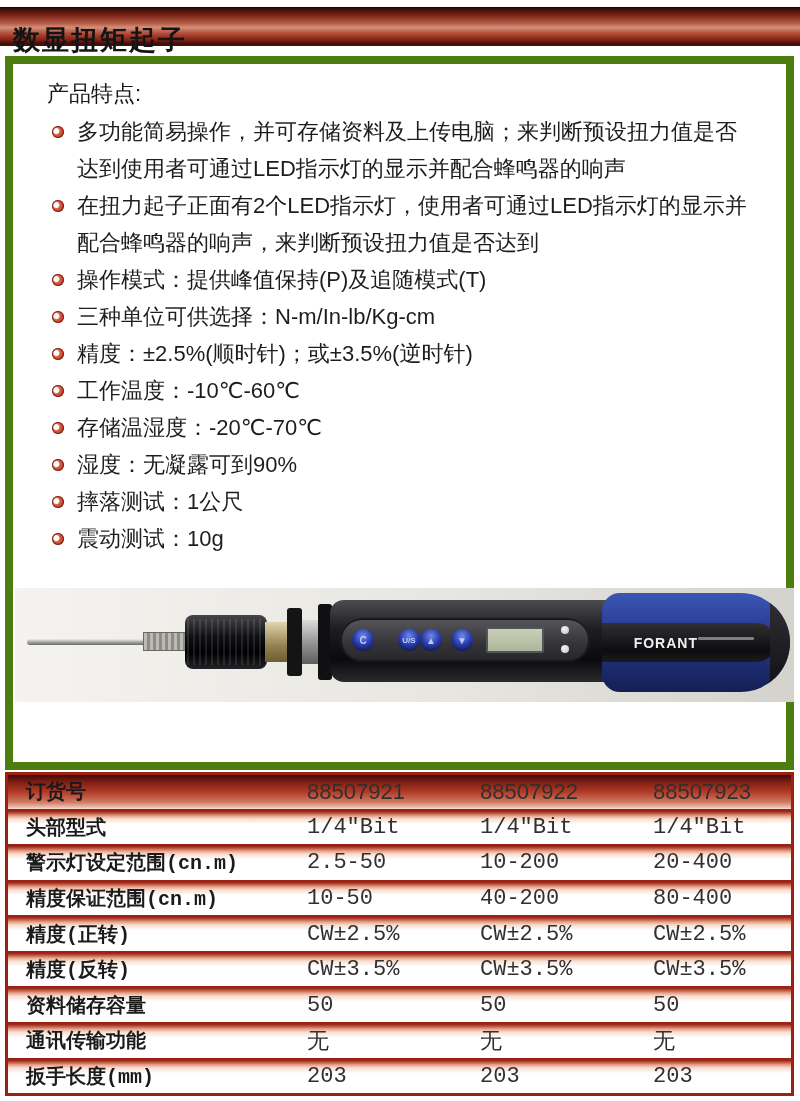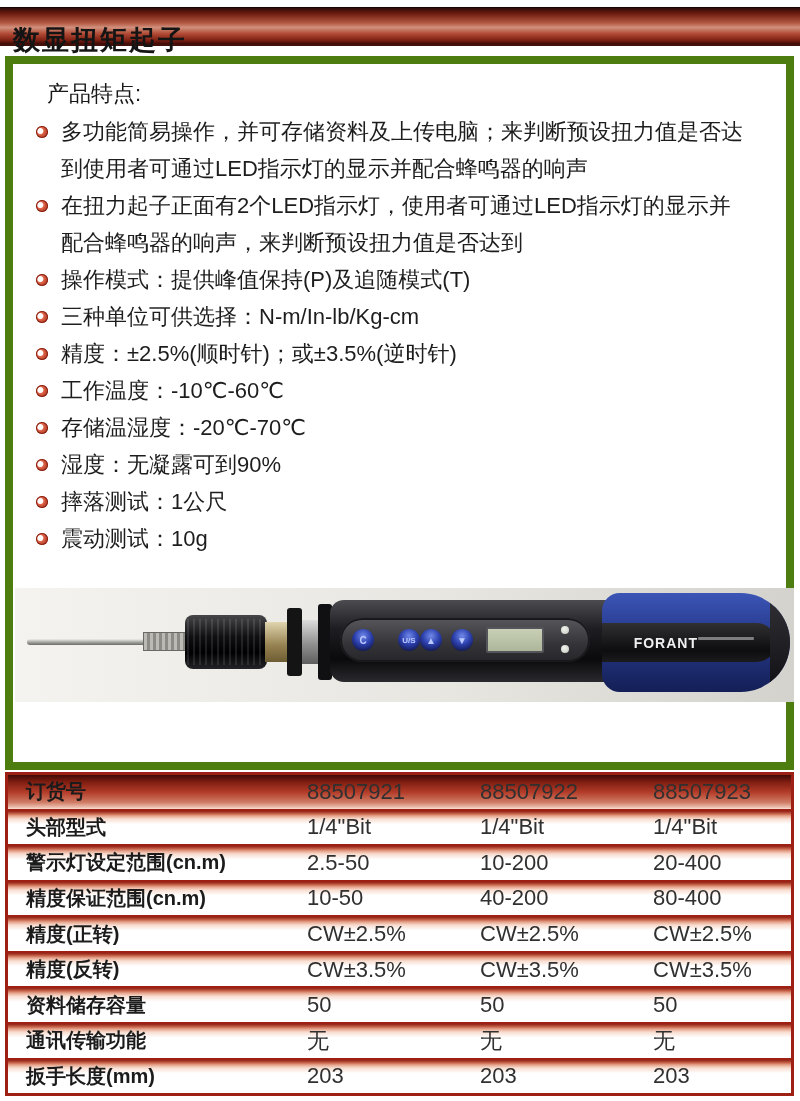--- a/index.html
+++ b/index.html
@@ -15,21 +15,21 @@
     display:flex; align-items:center;
   }
   .title { font-size:27px; font-weight:bold; color:#141414; padding-left:13px; letter-spacing:2px;margin-top:28px; }
 
   
   .features-box {
     position:absolute; left:5px; top:56px; width:789px; height:714px;
     border:8px solid #4d7c0f; background:#fff;
   }
   .features-heading { margin:15px 0 4px 34px; font-size:22px; color:#191919; }
-  .feature-list { list-style:none; margin:2px 0 1px 0; padding:0 28px 0 22px; }
+  .feature-list { list-style:none; margin:2px 0 1px 0; padding:0 28px 0 38px; }
   .feature-item { position:relative; padding-left:26px; font-size:22px; line-height:37px; color:#1d1d1d; max-width:714px; }
   .bullet {
     position:absolute; left:1px; top:13px; width:12px; height:12px; border-radius:50%;
     background:radial-gradient(circle at 36% 42%, #ffffff 0 2.5px, #e0664a 3.5px, #9c2a18 9px);
     box-shadow:inset 0 0 0 1px #8a2315;
   }
 
   
   .photo {
     position:absolute; left:2px; top:524px; width:779px; height:114px;
@@ -83,20 +83,21 @@
     border:3px solid #9e2015; background:#fff; display:flex; flex-direction:column;
   }
   .spec-row { flex:1; display:grid; grid-template-columns:299px 173px 173px 1fr;
     align-items:center; border-top:2px solid #9e2015; }
   .spec-row:first-child { border-top:none; }
   .spec-row.header-row {
     background:linear-gradient(180deg,#400b07 0%,#7e1d11 20%,#b23b28 50%,#cf7a63 80%,#eec4b4 96%,#f7e3d9 100%);
   }
   .spec-row.data-row {
     background:linear-gradient(180deg,#8e2317 0%,#c0573f 7%,#e6a58d 15%,#f8ddd0 24%,#ffffff 40%,#ffffff 100%);
+    font-family:Liberation Mono, monospace;
   }
   .cell { font-size:22px; color:#303030; }
   .cell.label { padding-left:18px; font-size:20px; font-weight:bold; color:#1b1b1b; }
 </style>
 </head>
 <body>
 
 <div class="page">
 
   <div class="title-bar">

